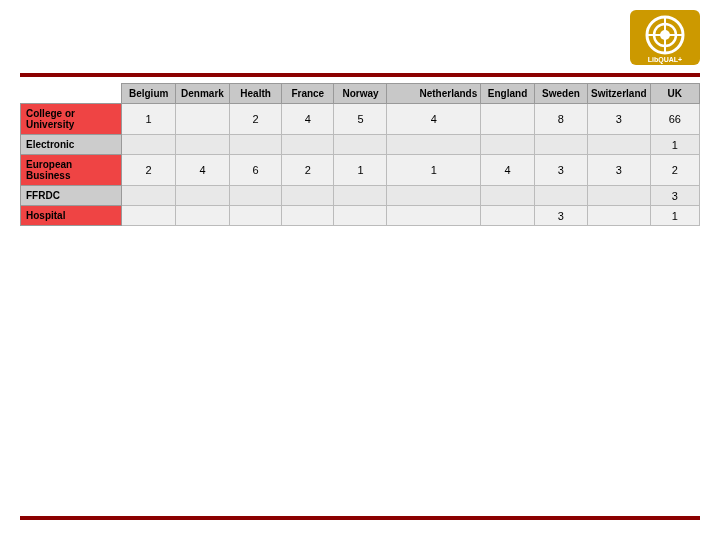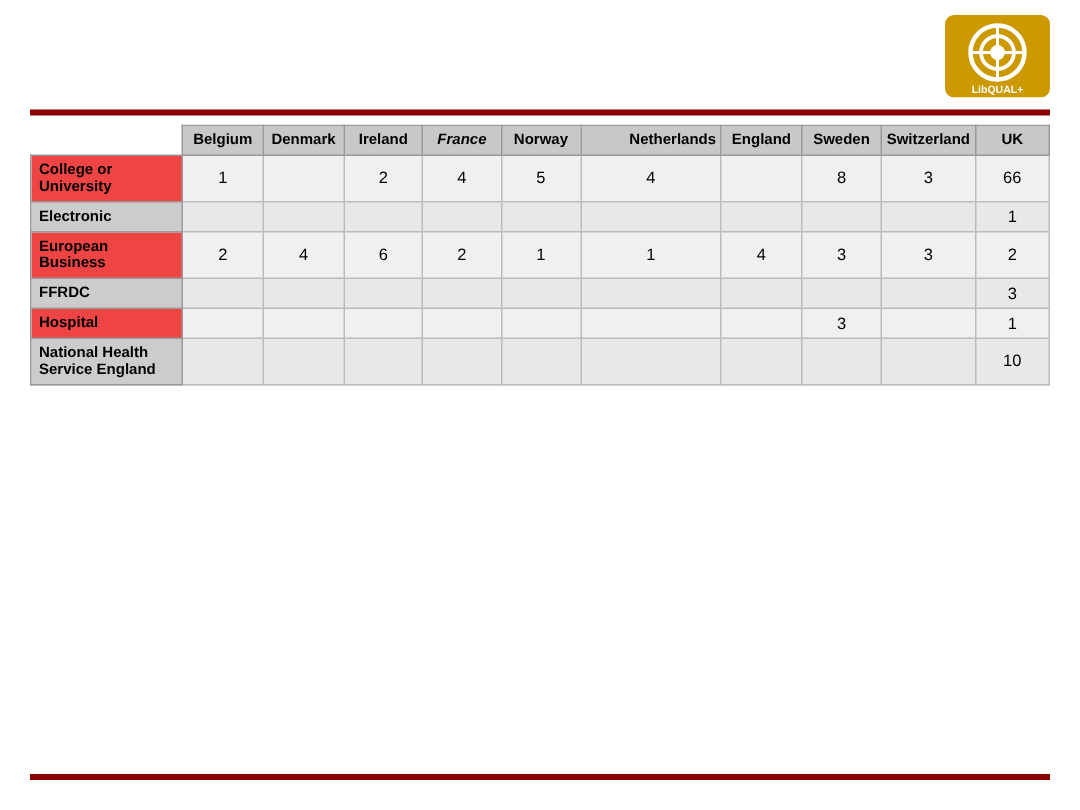--- a/index.html
+++ b/index.html
@@ -112,22 +112,22 @@
 
   <div class="divider"></div>
 
   <div class="table-container">
     <table>
       <thead>
         <tr>
         <th style="width: 110px;"></th>
             <th style="width: 55px;">Belgium</th>
             <th style="width: 55px; margin-top: 46px;">Denmark</th>
-            <th style="width: 55px;">Ireland</th>
-            <th style="width: 55px; font-style: italic;">France</th>
+            <th style="width: 55px;">Health</th>
+            <th style="width: 55px;">France</th>
             <th style="width: 55px;">Norway</th>
             <th style="width: 55px; padding-left: 32px;">Netherlands</th>
             <th style="width: 55px;">England</th>
             <th style="width: 55px;">Sweden</th>
             <th style="width: 55px;">Switzerland</th>
             <th style="width: 55px;">UK</th>
           </tr>
       </thead>
       <tbody>
       <tr>
@@ -188,32 +188,19 @@
             <td></td>
             <td></td>
             <td></td>
             <td></td>
             <td></td>
             <td></td>
             <td>3</td>
             <td></td>
             <td>1</td>
           </tr>
-          <tr>
-            <td>National Health Service England</td>
-            <td></td>
-            <td></td>
-            <td></td>
-            <td></td>
-            <td></td>
-            <td></td>
-            <td></td>
-            <td></td>
-            <td></td>
-            <td>10</td>
-          </tr>
         </tbody>
     </table>
   </div>
 
   <div class="bottom-divider"></div>
   <div class="footer"></div>
 </div>
 
 </body></html>

